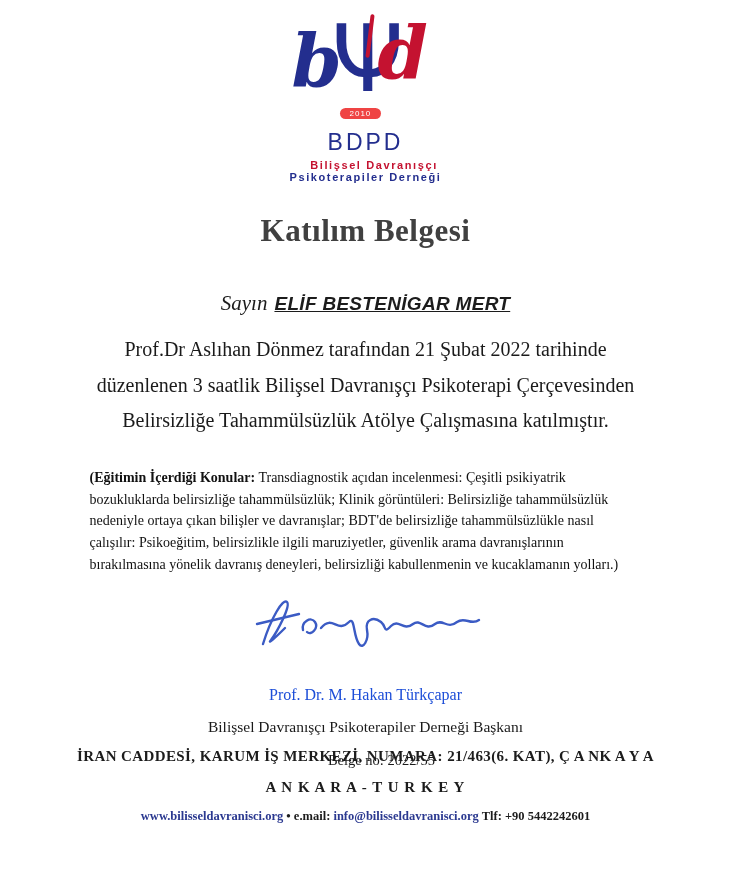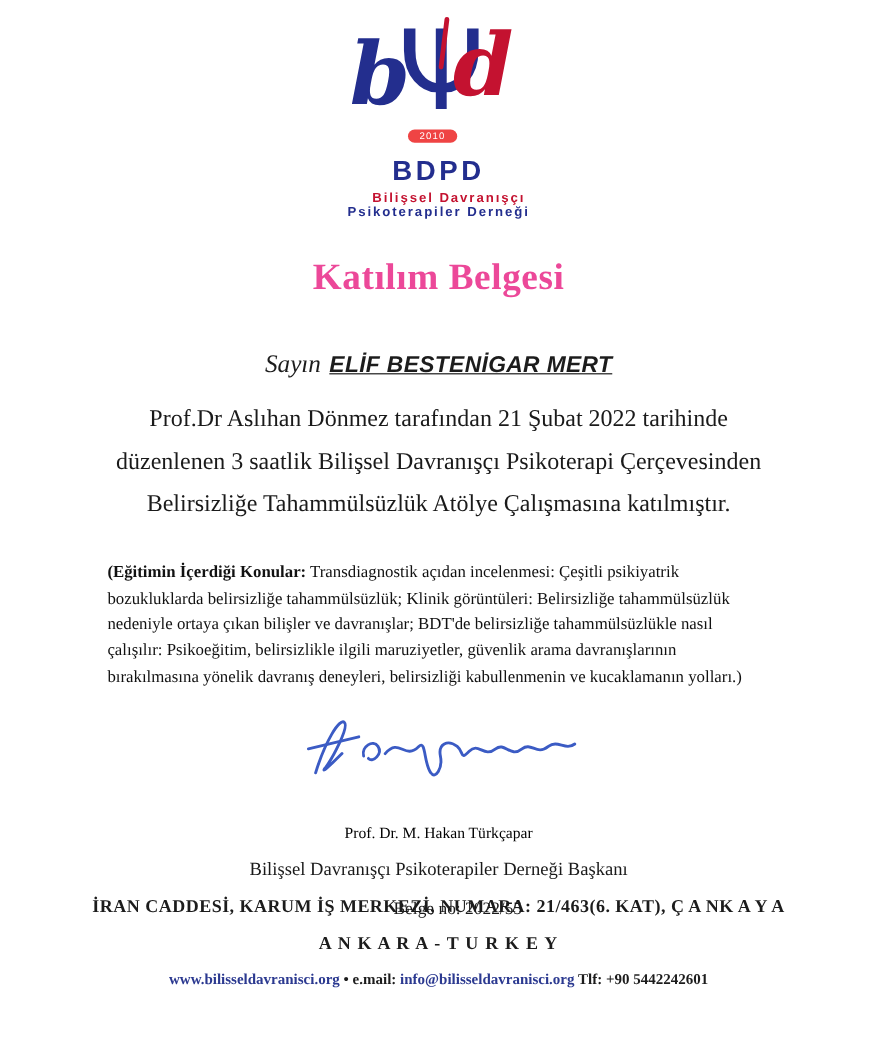--- a/index.html
+++ b/index.html
@@ -23,47 +23,47 @@
     font-style: normal; font-weight: normal;
     font-family: "DejaVu Sans", sans-serif; line-height: 1; position: absolute;
   }
   .red-stroke { position: absolute; left: 112px; top: 0; width: 4px; height: 44px; background: #c41230; transform: rotate(7deg); border-radius: 2px; }
   .logo-year {
     position: absolute; left: 84px; top: 94px;
     background: #ef4444; color: #ffffff;
     font-size: 8px; padding: 1px 10px; border-radius: 6px;
     font-family: "Liberation Sans", sans-serif; letter-spacing: 1px;
   }
-  .logo-acronym { margin-top: 5px; color: #232e8e; font-weight: bold; font-size: 23px; font-family: "Liberation Sans", sans-serif; letter-spacing: 3px; }
+  .logo-acronym { margin-top: 5px; color: #232e8e; font-weight: normal; font-size: 23px; font-family: "Liberation Sans", sans-serif; letter-spacing: 3px; }
   .logo-org1 { color: #c41230; font-size: 11px; letter-spacing: 1.6px; margin-top: 3px; font-family: "Liberation Sans", sans-serif; font-weight: bold; padding-left: 17px; }
   .logo-org2 { color: #232e8e; font-size: 11px; letter-spacing: 1.6px; font-family: "Liberation Sans", sans-serif; font-weight: bold; }
 
   
-  .title { margin-top: 30px; font-size: 31px; font-weight: bold; color: #ec4899; letter-spacing: 0.5px; }
+  .title { margin-top: 30px; font-size: 31px; font-weight: bold; color: #404040; letter-spacing: 0.5px; }
   .salutation { margin-top: 42px; font-size: 21px; }
   .salutation .prefix { font-style: italic; }
   .salutation .name {
     font-family: "Liberation Sans", sans-serif;
     font-style: italic; font-weight: bold; font-size: 19px;
     text-decoration: underline; margin-left: 7px; letter-spacing: 0.3px;
   }
 
   
   .body-par { margin-top: 16px; font-size: 20px; line-height: 1.78; color: #1a1a1a; }
 
   
   .topics {
     margin: 28px auto 0; width: 552px; text-align: left;
     font-size: 14px; line-height: 1.56; color: #111111;
   }
   .topics .lead { font-weight: bold; }
 
   
   .signature { margin-top: 12px; height: 74px; }
-  .sig-name { margin-top: 24px; font-size: 13px; color: #000000; }
+  .sig-name { margin-top: 24px; font-size: 16px; color: #1d4ed8; }
   .sig-role { margin-top: 14px; font-size: 15.5px; color: #1a1a1a; }
   .doc-no  { margin-top: 16px; font-size: 14.5px; color: #1a1a1a; padding-left: 32px; }
 
   
   .footer { position: absolute; left: 0; right: 0; top: 748px; }
   .addr1 { font-size: 15px; font-weight: bold; letter-spacing: 0.4px; }
   .addr2 { margin-top: 14px; font-size: 15px; font-weight: bold; letter-spacing: 1px; }
   .webline { margin-top: 13px; font-size: 12.5px; font-weight: bold; color: #1c1c1c; }
   .link { color: #2b3990; cursor: pointer; }
 </style>

